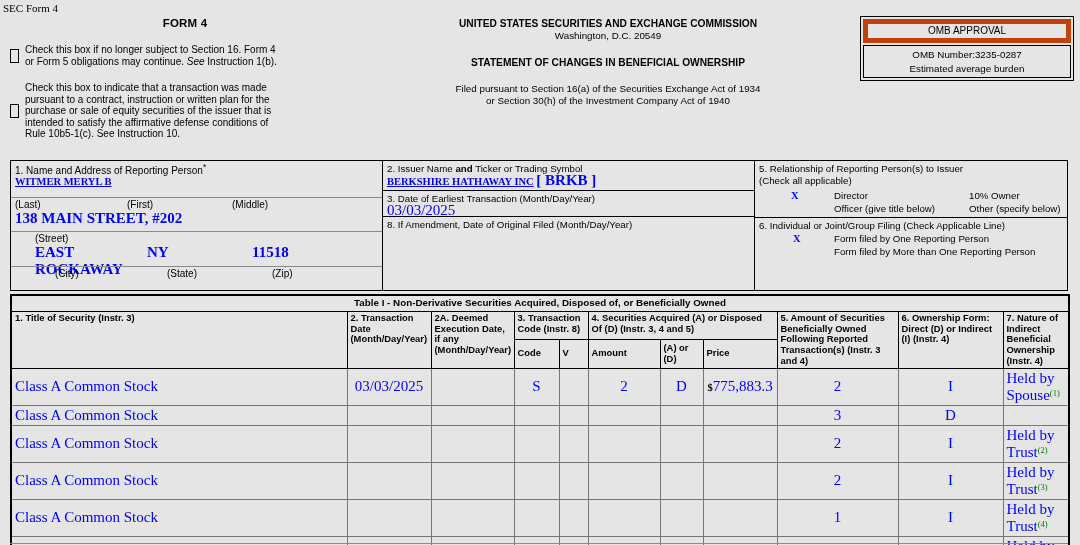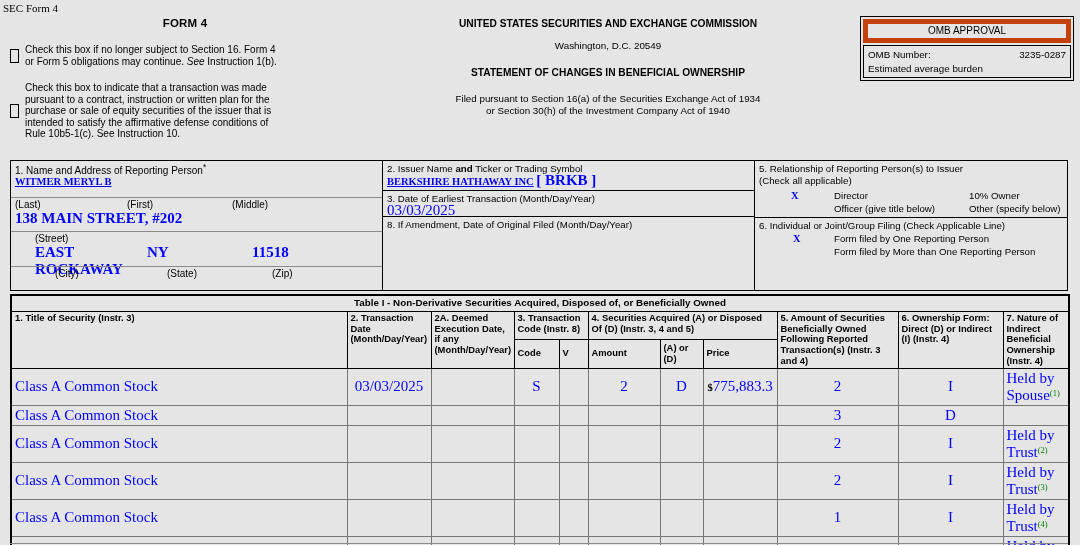--- a/index.html
+++ b/index.html
@@ -12,29 +12,29 @@
   
   .header-left{position:absolute;top:17px;left:10px;width:350px;}
   .form-title{text-align:center;font-weight:bold;font-size:11.5px;letter-spacing:.2px;}
   .cb-row{display:flex;align-items:center;margin-top:15px;}
   .cb-box{flex:0 0 auto;width:7px;height:12px;border:1px solid #000;margin-right:6px;}
   .cb-text{font-size:10px;line-height:11.5px;width:262px;}
 
   
   .header-center{position:absolute;left:360px;top:18px;width:496px;text-align:center;}
   .hc-commission{font-weight:bold;font-size:10.2px;}
-  .hc-address{font-size:9.8px;margin-top:11px;}
+  .hc-address{font-size:9.8px;margin-top:1px;}
   .hc-statement{font-weight:bold;font-size:10.2px;margin-top:16px;}
   .hc-pursuant{font-size:9.8px;line-height:11.5px;margin-top:15px;}
 
   
   .omb{position:absolute;left:860px;top:16px;width:214px;border:1px solid #000;padding:2px;box-sizing:border-box;}
   .omb-title{border:5px solid #c2410c;text-align:center;font-size:10px;padding:1px 0 2px;margin-bottom:2px;}
   .omb-body{border:1px solid #000;padding:2px 4px;font-size:9.8px;line-height:13.5px;}
-  .omb-row{display:flex;justify-content:space-between;}
+  .omb-row{display:flex;justify-content:center;}
 
   
   .form-grid{position:absolute;top:160px;left:10px;width:1058px;height:131px;border:1px solid #000;
              display:flex;box-sizing:border-box;}
   .fg-col{box-sizing:border-box;display:flex;flex-direction:column;}
   .fg-col1{width:372px;border-right:1px solid #000;}
   .fg-col2{width:372px;border-right:1px solid #000;}
   .fg-col3{flex:1;}
   .box{box-sizing:border-box;padding:2px 4px;font-size:9.7px;line-height:11.5px;}
   .box2{height:30px;border-bottom:1px solid #000;}

